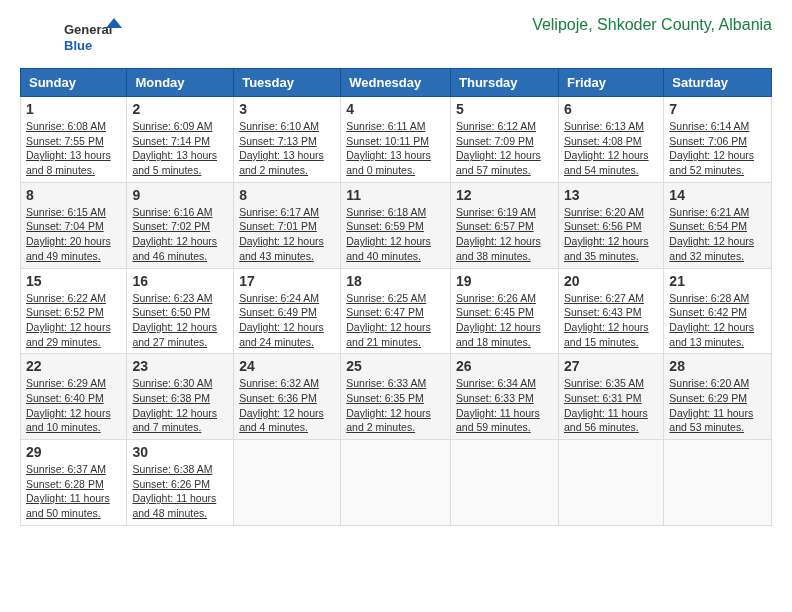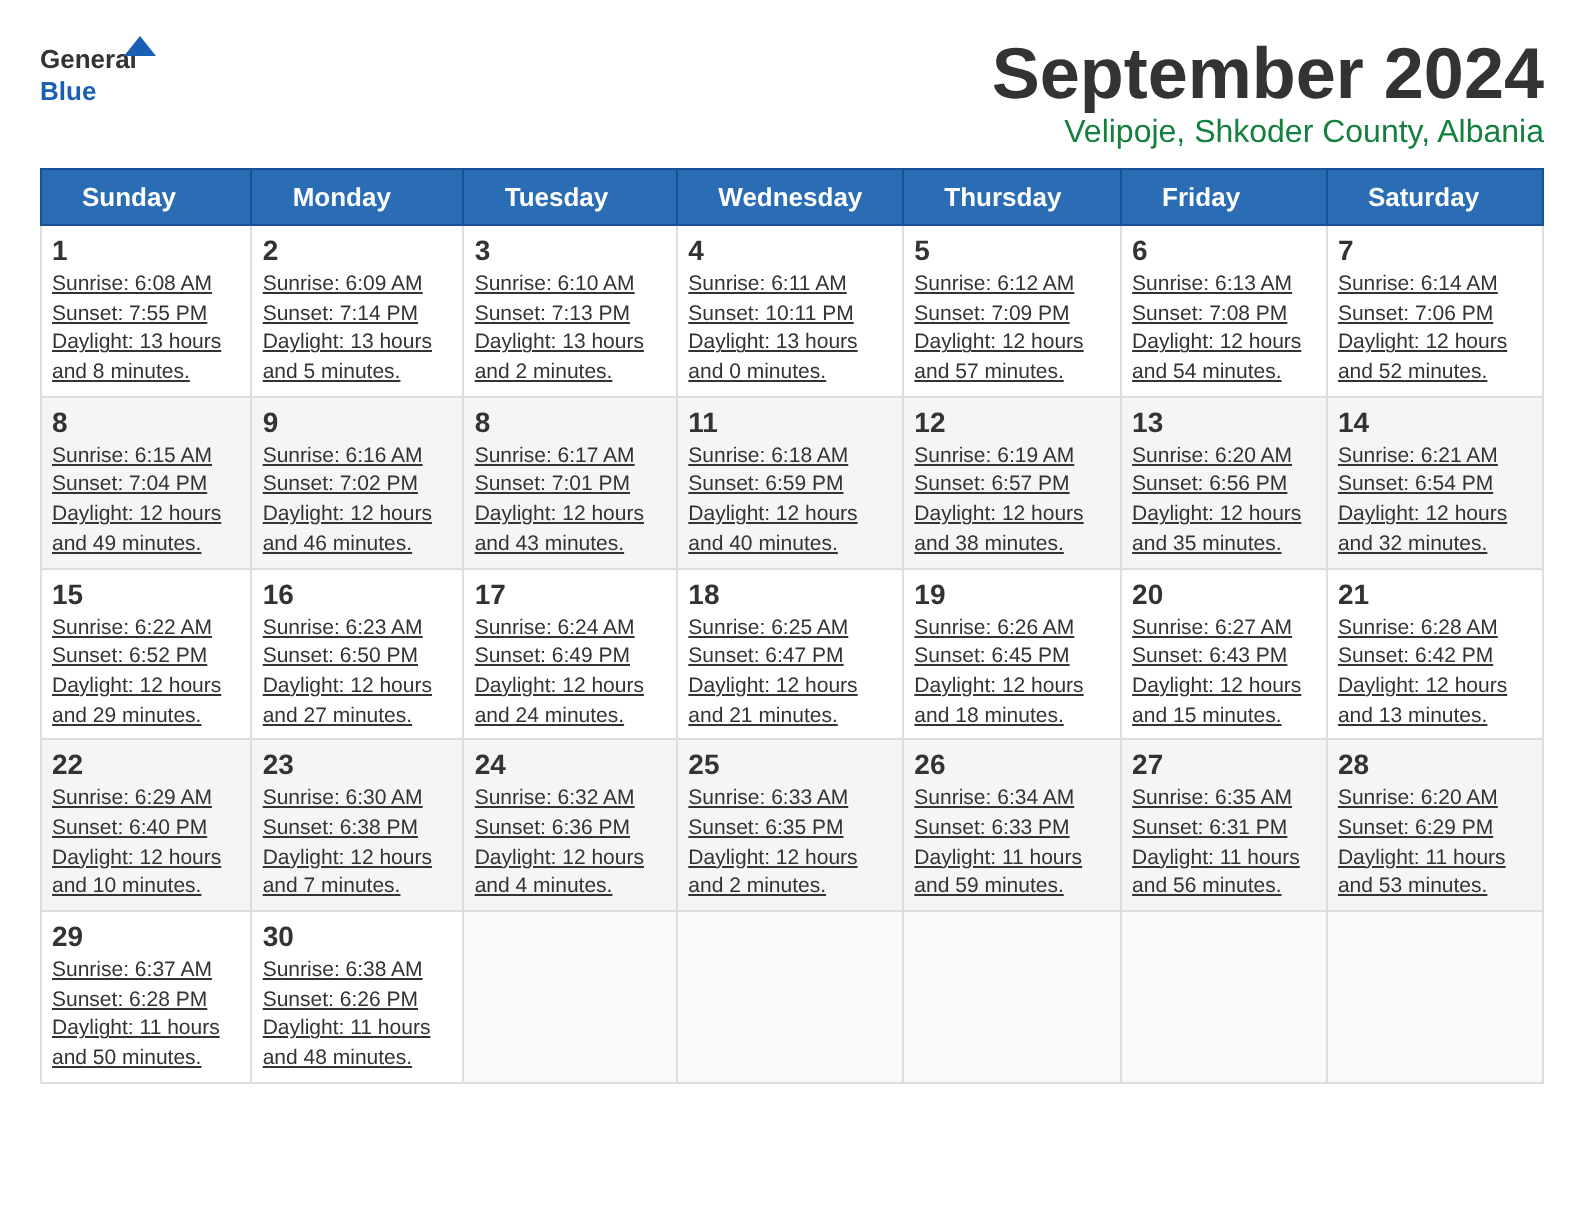--- a/index.html
+++ b/index.html
@@ -13,20 +13,21 @@
     .header-section {
       display: flex;
       justify-content: space-between;
       align-items: flex-start;
       margin-bottom: 8px;
     }
     .logo {
       display: flex;
       align-items: flex-end;
       gap: 4px;
+      margin-left: 44px;
     }
     .title-section {
       text-align: right;
     }
     .main-title {
       font-size: 36px;
       font-weight: bold;
       color: #333;
     }
     .subtitle {
@@ -36,21 +37,21 @@
     .calendar-table {
       width: 100%;
       border-collapse: collapse;
       border: 1px solid #ccc;
     }
     .calendar-table th {
       background-color: #2a6db5;
       color: #fff;
       font-size: 13px;
       font-weight: bold;
-      padding: 6px 20px;
+      padding: 6px 8px;
       text-align: left;
       border: 1px solid #1a5095;
     }
     .calendar-table td {
       vertical-align: top;
       border: 1px solid #ddd;
       padding: 4px 5px;
       font-size: 10.5px;
       color: #333;
       width: 113px;
@@ -79,21 +80,20 @@
 
 <div class="header-section">
   <div class="logo">
   <svg width="60" height="44" viewBox="0 0 60 44">
     <text x="0" y="18" font-size="13" font-weight="bold" fill="#333" font-family="Arial">General</text>
     <text x="0" y="34" font-size="13" font-weight="bold" fill="#1a5fb4" font-family="Arial">Blue</text>
     <polygon points="50,2 58,12 42,12" fill="#1a5fb4"></polygon>
   </svg>
 </div>
   <div class="title-section">
-    <div class="main-title">September 2024</div>
     <div class="subtitle">Velipoje, Shkoder County, Albania</div>
   </div>
 </div>
 
 <table class="calendar-table">
   <thead>
     <tr>
       <th>Sunday</th>
       <th>Monday</th>
       <th>Tuesday</th>
@@ -147,42 +147,42 @@
           <span>Sunrise: 6:12 AM</span><br>
           <span>Sunset: 7:09 PM</span><br>
           <span>Daylight: 12 hours
  and 57 minutes.</span>
         </div>
       </td>
         <td>
         <span class="day-number">6</span>
         <div class="day-info">
           <span>Sunrise: 6:13 AM</span><br>
-          <span>Sunset: 7:08 PM</span><br>
+          <span>Sunset: 4:08 PM</span><br>
           <span>Daylight: 12 hours
  and 54 minutes.</span>
         </div>
       </td>
         <td>
         <span class="day-number">7</span>
         <div class="day-info">
           <span>Sunrise: 6:14 AM</span><br>
           <span>Sunset: 7:06 PM</span><br>
           <span>Daylight: 12 hours
  and 52 minutes.</span>
         </div>
       </td>
       </tr>
       <tr>
         <td>
         <span class="day-number">8</span>
         <div class="day-info">
           <span>Sunrise: 6:15 AM</span><br>
           <span>Sunset: 7:04 PM</span><br>
-          <span>Daylight: 12 hours
+          <span>Daylight: 20 hours
  and 49 minutes.</span>
         </div>
       </td>
         <td>
         <span class="day-number">9</span>
         <div class="day-info">
           <span>Sunrise: 6:16 AM</span><br>
           <span>Sunset: 7:02 PM</span><br>
           <span>Daylight: 12 hours
  and 46 minutes.</span>

